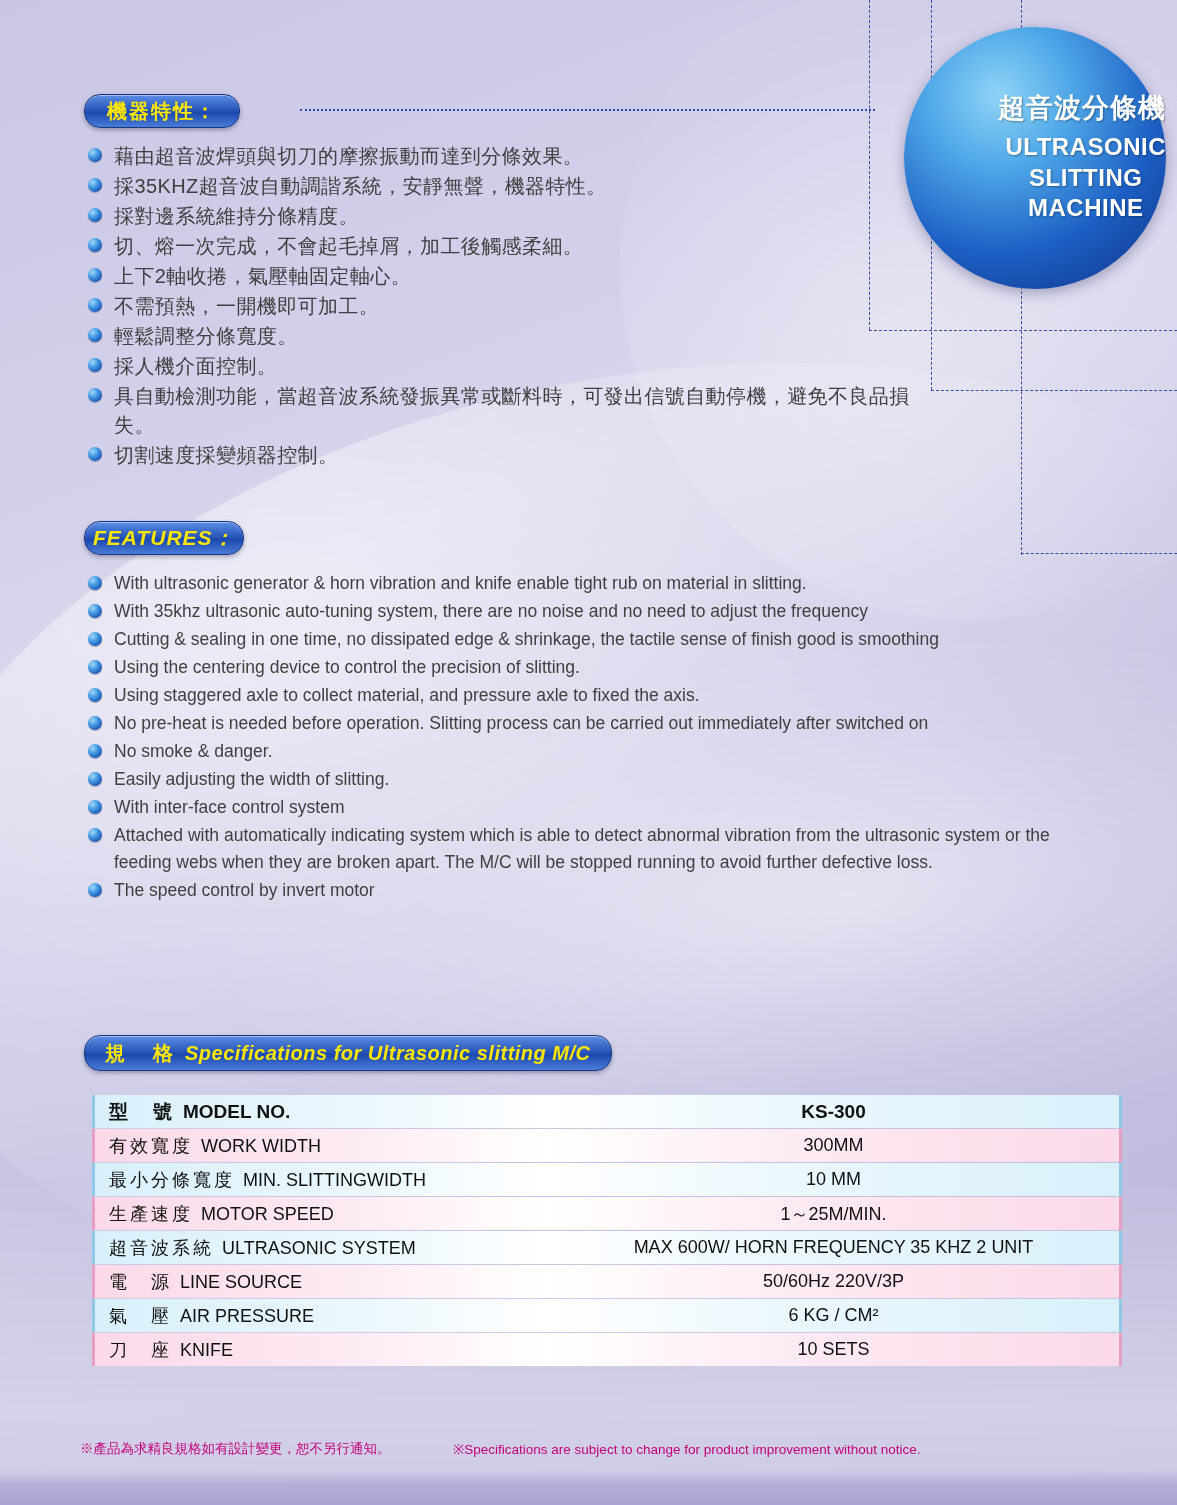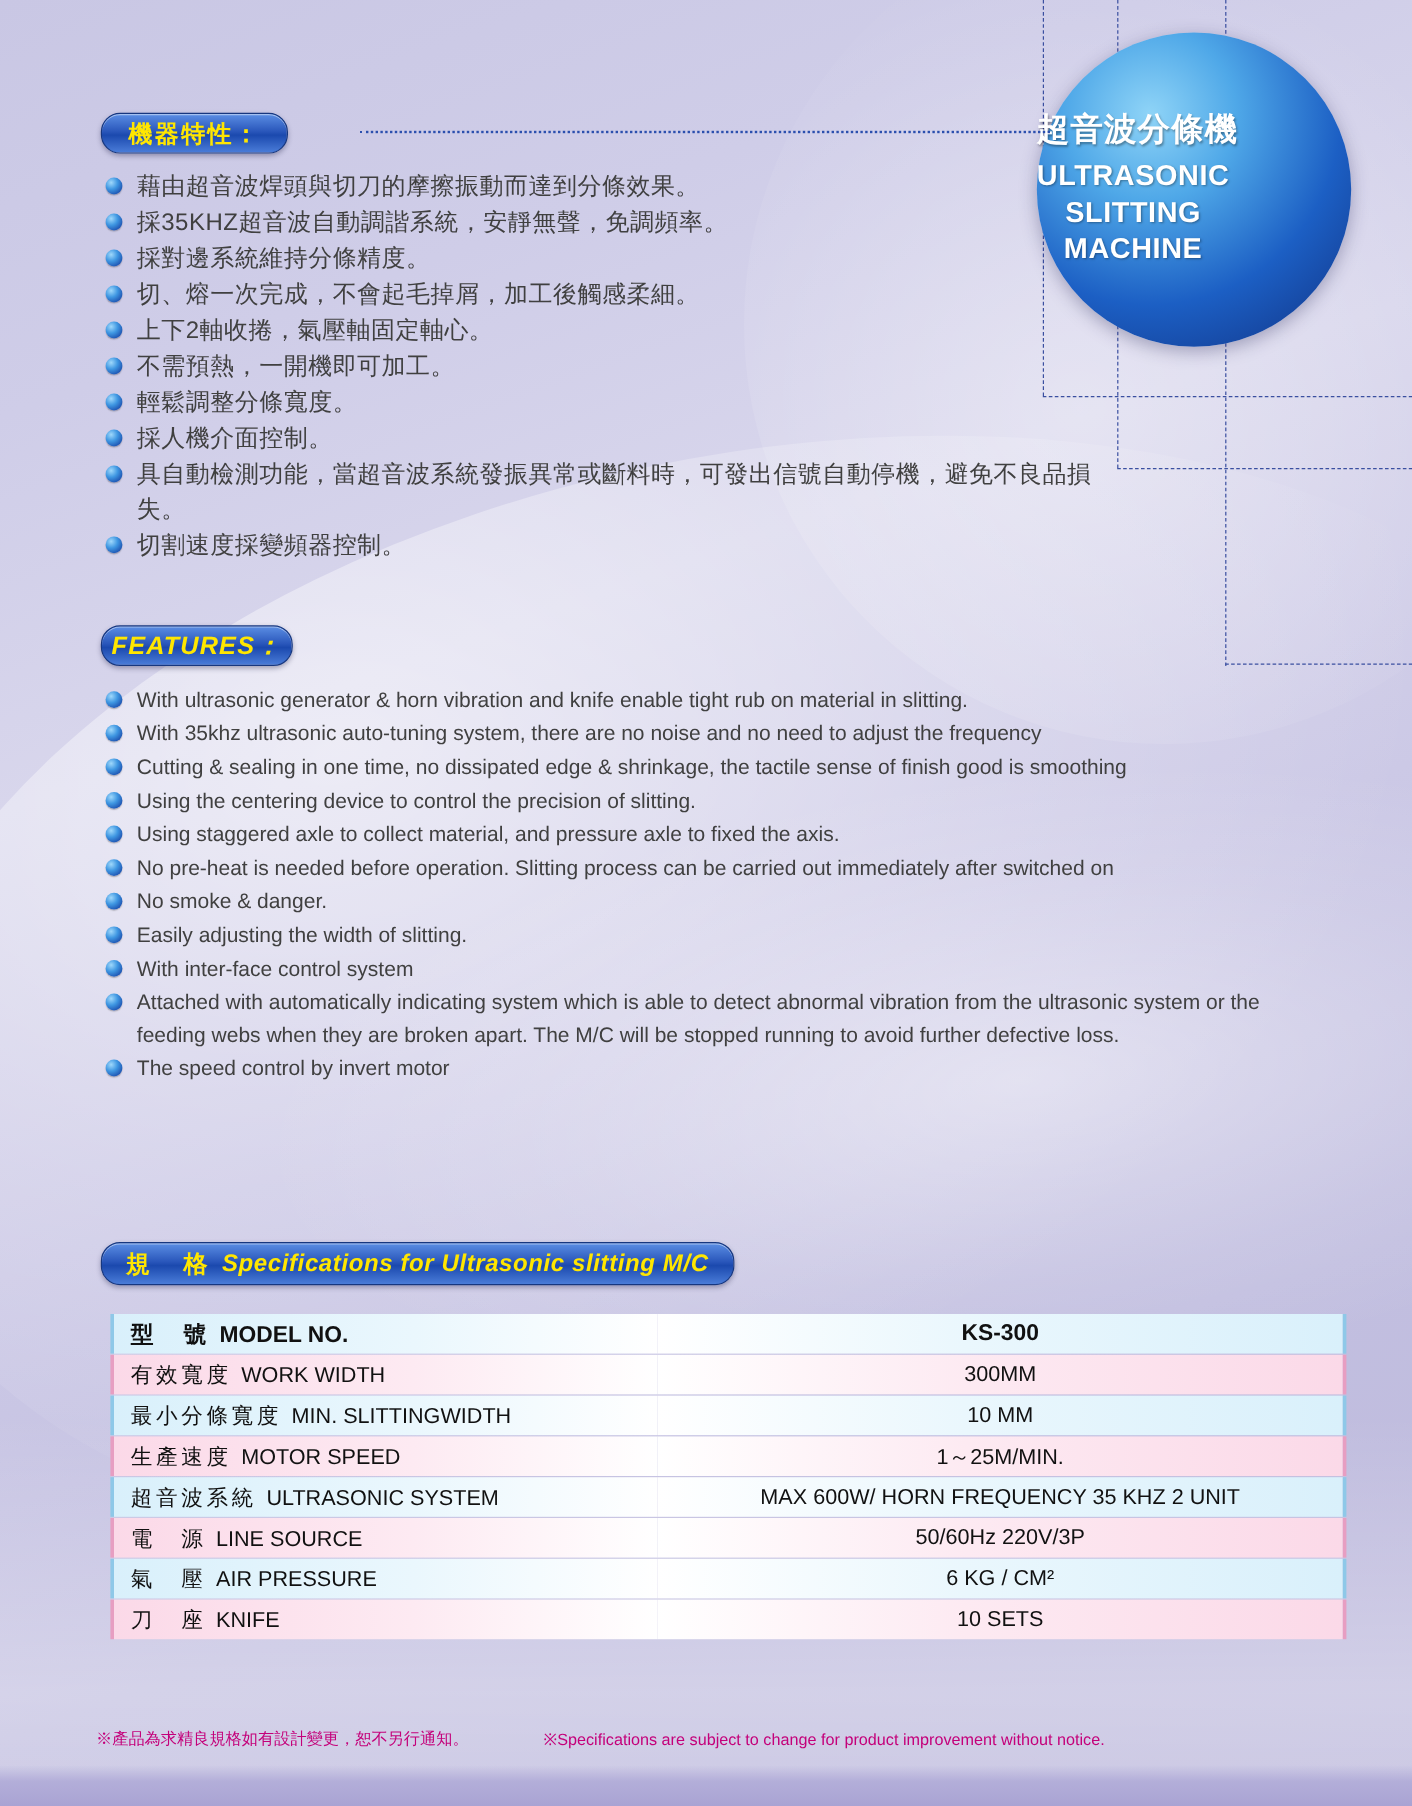--- a/index.html
+++ b/index.html
@@ -56,30 +56,30 @@
     border-left: 1px dashed #3a4fa0;
   }
   .dash-h {
     height: 0;
     border-top: 1px dashed #3a4fa0;
   }
 
   
   #title-badge {
     position: absolute;
-    left: 864px;
+    left: 904px;
     top: 27px;
     width: 262px;
     height: 262px;
     border-radius: 50%;
     background: radial-gradient(circle at 36% 26%, #8fd4f7 0%, #4fa8e8 28%, #1c5fc4 62%, #143f96 88%, #0e2d72 100%);
     box-shadow: 0 4px 14px rgba(40,40,90,0.35);
     display: flex;
     flex-direction: column;
-    align-items: flex-start;
+    align-items: flex-end;
     justify-content: center;
     text-align: center;
     color: #ffffff;
   }
   #title-badge .cn {
     font-size: 27px;
     font-weight: bold;
     letter-spacing: 1px;
     line-height: 1.25;
     margin-bottom: 6px;
@@ -283,21 +283,21 @@
     <div>SLITTING</div>
     <div>MACHINE</div>
   </div>
 </div>
 
 <div class="pill" id="pill-features-cn">機器特性：</div>
 <div id="pill-connector"></div>
 
 <ul class="bullet-list" id="list-cn">
   <li>藉由超音波焊頭與切刀的摩擦振動而達到分條效果。</li>
-  <li>採35KHZ超音波自動調諧系統，安靜無聲，免調頻率。</li>
+  <li>採35KHZ超音波自動調諧系統，安靜無聲，機器特性。</li>
   <li>採對邊系統維持分條精度。</li>
   <li>切、熔一次完成，不會起毛掉屑，加工後觸感柔細。</li>
   <li>上下2軸收捲，氣壓軸固定軸心。</li>
   <li>不需預熱，一開機即可加工。</li>
   <li>輕鬆調整分條寬度。</li>
   <li>採人機介面控制。</li>
   <li>具自動檢測功能，當超音波系統發振異常或斷料時，可發出信號自動停機，避免不良品損失。</li>
   <li>切割速度採變頻器控制。</li>
 </ul>
 

